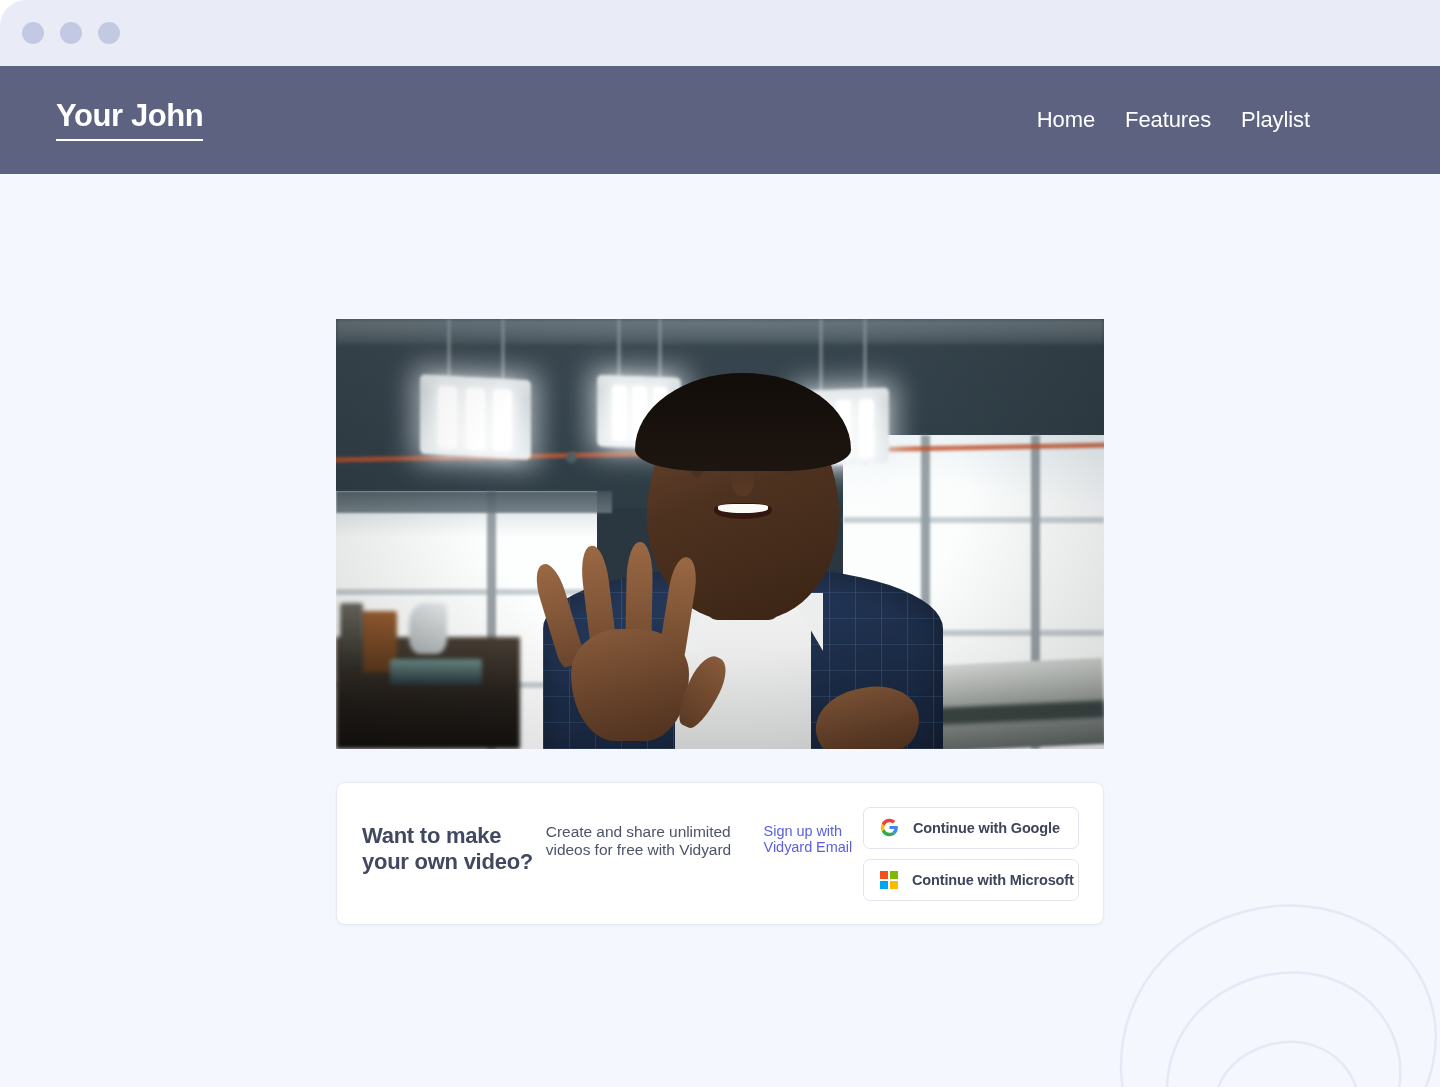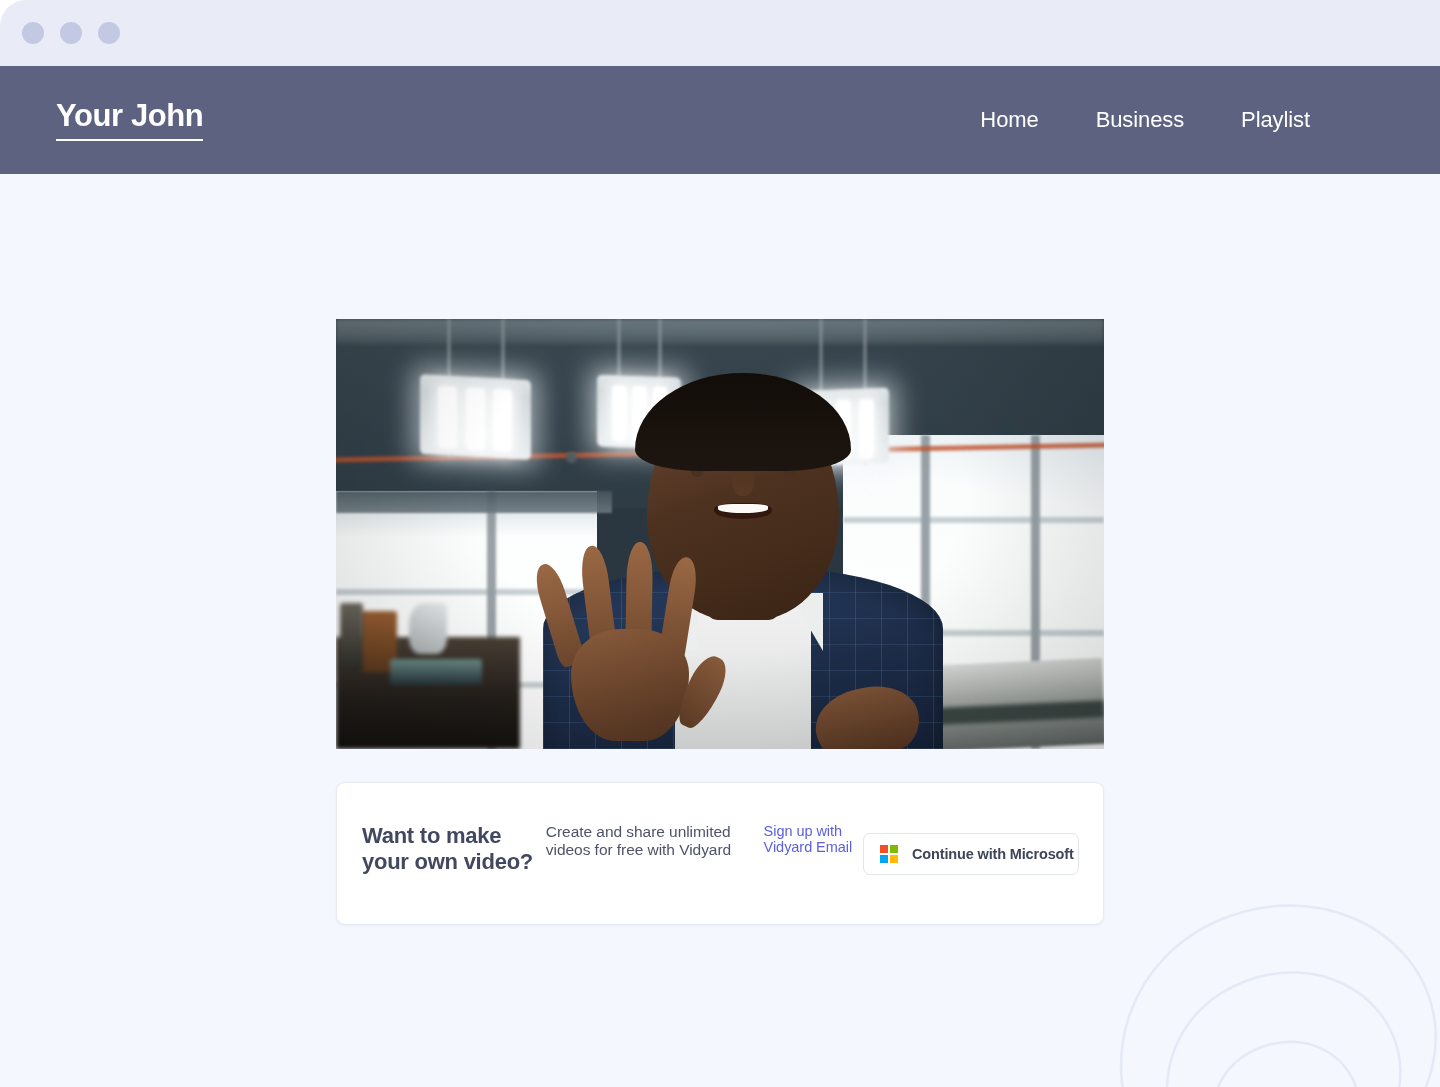--- a/index.html
+++ b/index.html
@@ -52,21 +52,21 @@
   }
   .logo {
     font-size: 31px;
     font-weight: bold;
     color: #ffffff;
     letter-spacing: -0.4px;
     padding-bottom: 5px;
     border-bottom: 2.5px solid #ffffff;
     line-height: 1.12;
   }
-  .nav { display: flex; align-items: center; gap: 57px; }
+  .nav { display: flex; align-items: center; gap: 30px; }
   .nav-link {
     font-size: 22px;
     color: #ffffff;
     text-decoration: none;
     letter-spacing: -0.1px;
     white-space: nowrap;
   }
 
   
   .page-body {
@@ -400,21 +400,21 @@
       <span class="dot"></span>
       <span class="dot"></span>
       <span class="dot"></span>
     </div>
   </div>
 
   <div class="site-header">
     <div class="logo">Your John</div>
     <nav class="nav">
       <a class="nav-link" href="#">Home</a>
-      <a class="nav-link" href="#">Business</a>
+      <a class="nav-link" href="#">Features</a>
       <a class="nav-link" href="#">Playlist</a>
     </nav>
   </div>
 
   <div class="page-body">
 
     <svg class="deco-blobs" viewBox="0 0 420 420">
       <g fill="none" stroke="#e4e9f6" stroke-width="2.5">
         <path d="M88 330 C48 250 80 150 172 112 C266 74 362 120 382 200 C402 280 340 360 248 382 C160 402 110 392 88 330 Z"></path>
         <path d="M128 334 C100 272 126 200 196 174 C266 148 334 184 348 244 C362 304 314 360 246 374 C182 388 148 380 128 334 Z"></path>
@@ -530,20 +530,29 @@
     </div>
 
     <div class="cta-card">
       <div class="cta-text">
         <div class="cta-heading">Want to make your own video?</div>
         <div class="cta-sub">Create and share unlimited videos for free with Vidyard</div>
         <a class="cta-link" href="#">Sign up with Vidyard Email</a>
       </div>
 
       <div class="oauth-col">
+        <button class="oauth-btn">
+          <svg class="g-icon" width="19" height="19" viewBox="0 0 48 48">
+            <path fill="#4285F4" d="M45.1 24.5c0-1.6-.1-2.8-.4-4.1H24v7.4h12.1c-.2 2-1.6 5-4.5 7l-.1.3 6.5 5 .5.1c4.1-3.8 6.6-9.4 6.6-15.7z"></path>
+            <path fill="#34A853" d="M24 46c5.9 0 10.9-1.9 14.5-5.3l-6.9-5.4c-1.8 1.3-4.3 2.2-7.6 2.2-5.8 0-10.7-3.8-12.5-9.1l-.3.1-6.8 5.2-.1.3C7.9 41 15.4 46 24 46z"></path>
+            <path fill="#FBBC05" d="M11.5 28.4c-.5-1.4-.7-2.9-.7-4.4s.3-3 .7-4.4v-.3l-6.9-5.3-.2.1C2.9 17 2 20.4 2 24s.9 7 2.4 10l7.1-5.6z"></path>
+            <path fill="#EA4335" d="M24 10.5c4.1 0 6.9 1.8 8.5 3.3l6.2-6C34.9 4.3 29.9 2 24 2 15.4 2 7.9 7 4.4 14l7.1 5.6c1.8-5.3 6.7-9.1 12.5-9.1z"></path>
+          </svg>
+          <span class="oauth-label">Continue with Google</span>
+        </button>
 
         <button class="oauth-btn">
           <span class="ms-grid">
             <span class="ms-sq" style="background:#f25022"></span>
             <span class="ms-sq" style="background:#7fba00"></span>
             <span class="ms-sq" style="background:#00a4ef"></span>
             <span class="ms-sq" style="background:#ffb900"></span>
           </span>
           <span class="oauth-label">Continue with Microsoft</span>
         </button>

